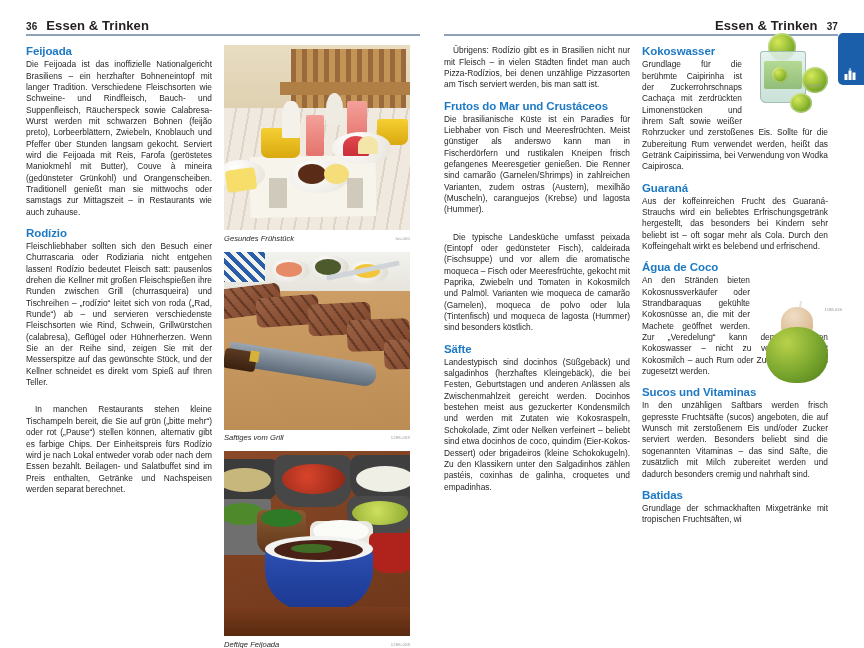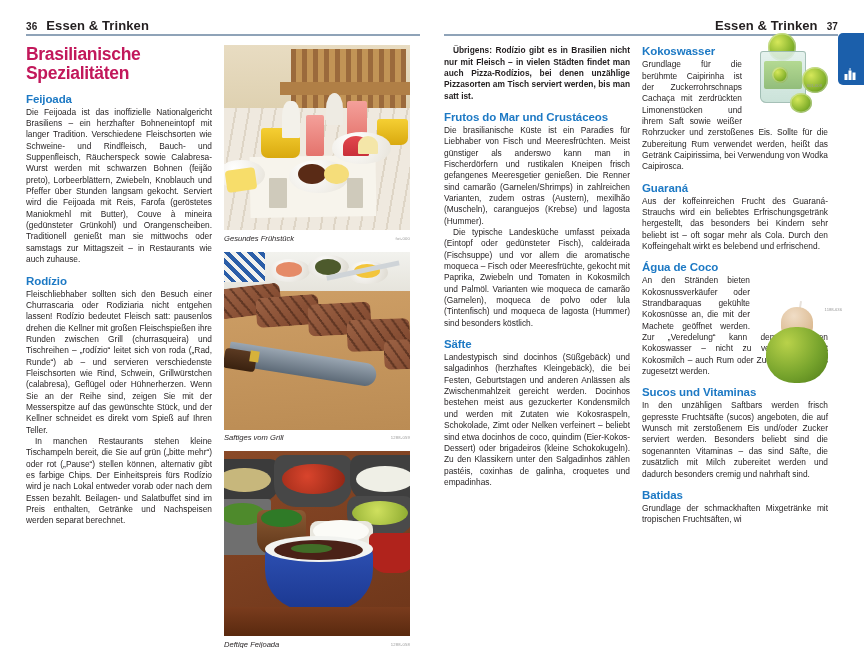--- a/index.html
+++ b/index.html
@@ -44,21 +44,21 @@
   }
   h2.sub.first { margin-top:0; }
 
   
   p.body {
     font-size:8.35px; line-height:11.35px;
     text-align:justify; text-justify:inter-word;
     hyphens:auto; -webkit-hyphens:auto;
     color:#231f20;
   }
-  p.body + p.body { text-indent:9px; }
+  p.body + p.body { text-indent:9px;margin-top:16px; }
 
   
   figure { margin:0; }
   .photo { width:186px; position:relative; overflow:hidden; }
   .photo.h1 { height:185px; }
   .photo.h2 { height:185px; }
   .photo.h3 { height:178px; }
   figcaption {
     display:flex; justify-content:space-between; align-items:baseline;
     font-size:7.6px; font-style:italic; color:#231f20;
@@ -169,21 +169,20 @@
       <div class="runhead">
         <span class="folio">36</span>
         <span class="rhtitle">Essen &amp; Trinken</span>
       </div>
       <div class="runrule"></div>
     </header>
 
     <div class="cols">
 
       <div class="col">
-        <h1 class="chapter">Brasilianische Spezialitäten</h1>
 
         <h2 class="sub first">Feijoada</h2>
         <p class="body">Die Feijoada ist das inoffizielle Nationalgericht Brasiliens – ein herzhafter Bohneneintopf mit langer Tradition. Verschiedene Fleischsorten wie Schweine- und Rindfleisch, Bauch- und Suppenfleisch, Räucherspeck sowie Calabresa-Wurst werden mit schwarzen Bohnen (feijão preto), Lorbeerblättern, Zwiebeln, Knoblauch und Pfeffer über Stunden langsam gekocht. Serviert wird die Feijoada mit Reis, Farofa (geröstetes Maniokmehl mit Butter), Couve à mineira (gedünsteter Grünkohl) und Orangenscheiben. Traditionell genießt man sie mittwochs oder samstags zur Mittagszeit – in Restaurants wie auch zuhause.</p>
 
         <h2 class="sub">Rodízio</h2>
         <p class="body">Fleischliebhaber sollten sich den Besuch einer Churrascaria oder Rodiziaria nicht entgehen lassen! Rodízio bedeutet Fleisch satt: pausenlos drehen die Kellner mit großen Fleischspießen ihre Runden zwischen Grill (churrasqueira) und Tischreihen – „rodízio“ leitet sich von roda („Rad, Runde“) ab – und servieren verschiedenste Fleischsorten wie Rind, Schwein, Grillwürstchen (calabresa), Geflügel oder Hühnerherzen. Wenn Sie an der Reihe sind, zeigen Sie mit der Messerspitze auf das gewünschte Stück, und der Kellner schneidet es direkt vom Spieß auf Ihren Teller.</p>
         <p class="body">In manchen Restaurants stehen kleine Tischampeln bereit, die Sie auf grün („bitte mehr“) oder rot („Pause“) stellen können, alternativ gibt es farbige Chips. Der Einheitspreis fürs Rodízio wird je nach Lokal entweder vorab oder nach dem Essen bezahlt. Beilagen- und Salatbuffet sind im Preis enthalten, Getränke und Nachspeisen werden separat berechnet.</p>
       </div>
 
       <div class="col">
@@ -291,21 +290,21 @@
       <div class="runhead right">
         <span class="rhtitle">Essen &amp; Trinken</span>
         <span class="folio">37</span>
       </div>
       <div class="runrule"></div>
     </header>
 
     <div class="cols">
 
       <div class="col">
-        <p class="body" style="text-indent:9px;font-weight:bold;">Übrigens: Rodízio gibt es in Brasilien nicht nur mit Fleisch – in vielen Städten findet man auch Pizza-Rodízios, bei denen unzählige Pizzasorten am Tisch serviert werden, bis man satt ist.</p>
+        <p class="body" style="text-indent:9px;">Übrigens: Rodízio gibt es in Brasilien nicht nur mit Fleisch – in vielen Städten findet man auch Pizza-Rodízios, bei denen unzählige Pizzasorten am Tisch serviert werden, bis man satt ist.</p>
 
         <h2 class="sub">Frutos do Mar und Crustáceos</h2>
         <p class="body">Die brasilianische Küste ist ein Paradies für Liebhaber von Fisch und Meeresfrüchten. Meist günstiger als anderswo kann man in Fischerdörfern und rustikalen Kneipen frisch gefangenes Meeresgetier genießen. Die Renner sind camarão (Garnelen/Shrimps) in zahlreichen Varianten, zudem ostras (Austern), mexilhão (Muscheln), caranguejos (Krebse) und lagosta (Hummer).</p>
         <p class="body">Die typische Landesküche umfasst peixada (Eintopf oder gedünsteter Fisch), caldeirada (Fischsuppe) und vor allem die aromatische moqueca – Fisch oder Meeresfrüchte, gekocht mit Paprika, Zwiebeln und Tomaten in Kokosmilch und Palmöl. Varianten wie moqueca de camarão (Garnelen), moqueca de polvo oder lula (Tintenfisch) und moqueca de lagosta (Hummer) sind besonders köstlich.</p>
 
         <h2 class="sub">Säfte</h2>
         <p class="body">Landestypisch sind docinhos (Süßgebäck) und salgadinhos (herzhaftes Kleingebäck), die bei Festen, Geburtstagen und anderen Anlässen als Zwischenmahlzeit gereicht werden. Docinhos bestehen meist aus gezuckerter Kondensmilch und werden mit Zutaten wie Kokosraspeln, Schokolade, Zimt oder Nelken verfeinert – beliebt sind etwa docinhos de coco, quindim (Eier-Kokos-Dessert) oder brigadeiros (kleine Schokokugeln). Zu den Klassikern unter den Salgadinhos zählen pastéis, coxinhas de galinha, croquetes und empadinhas.</p>
       </div>
 
       <div class="col">

